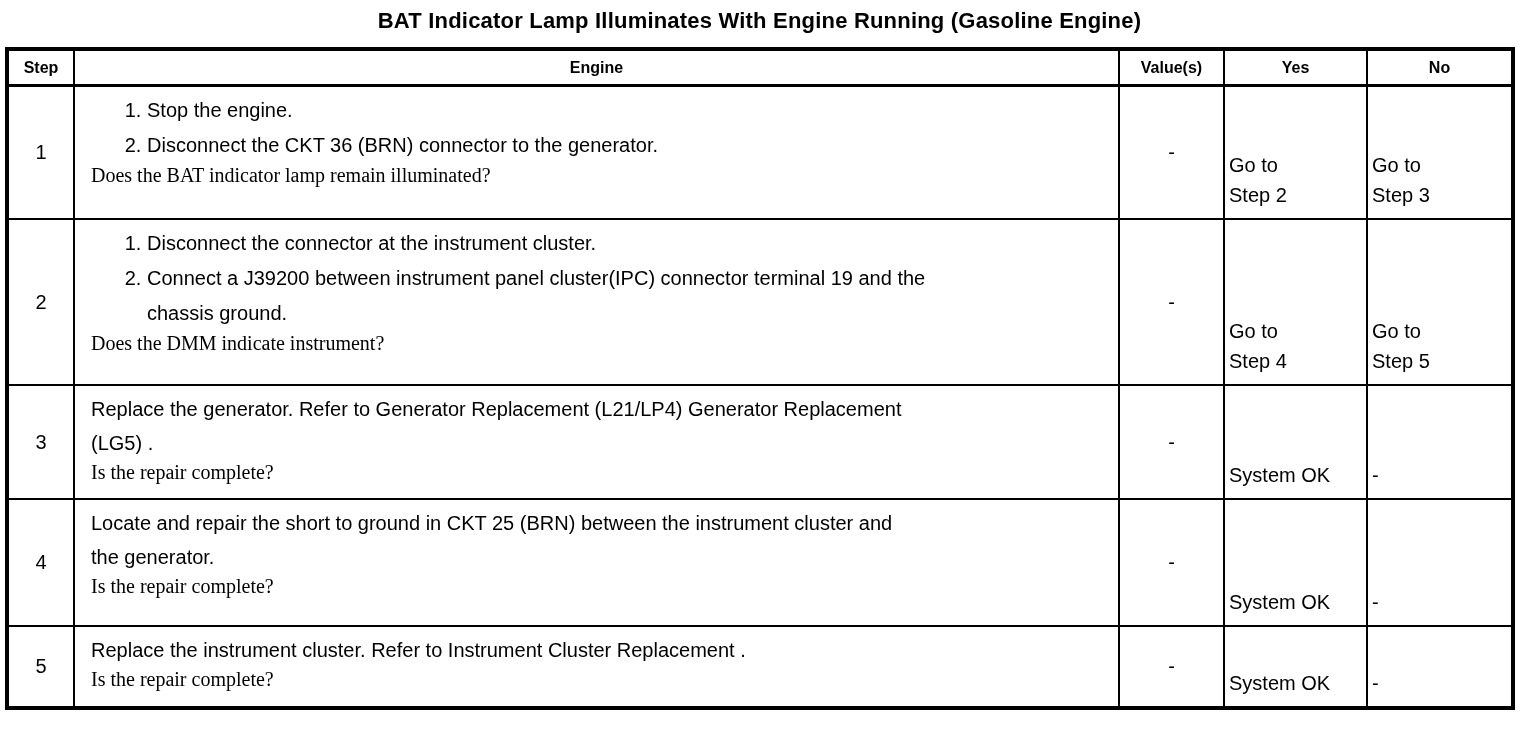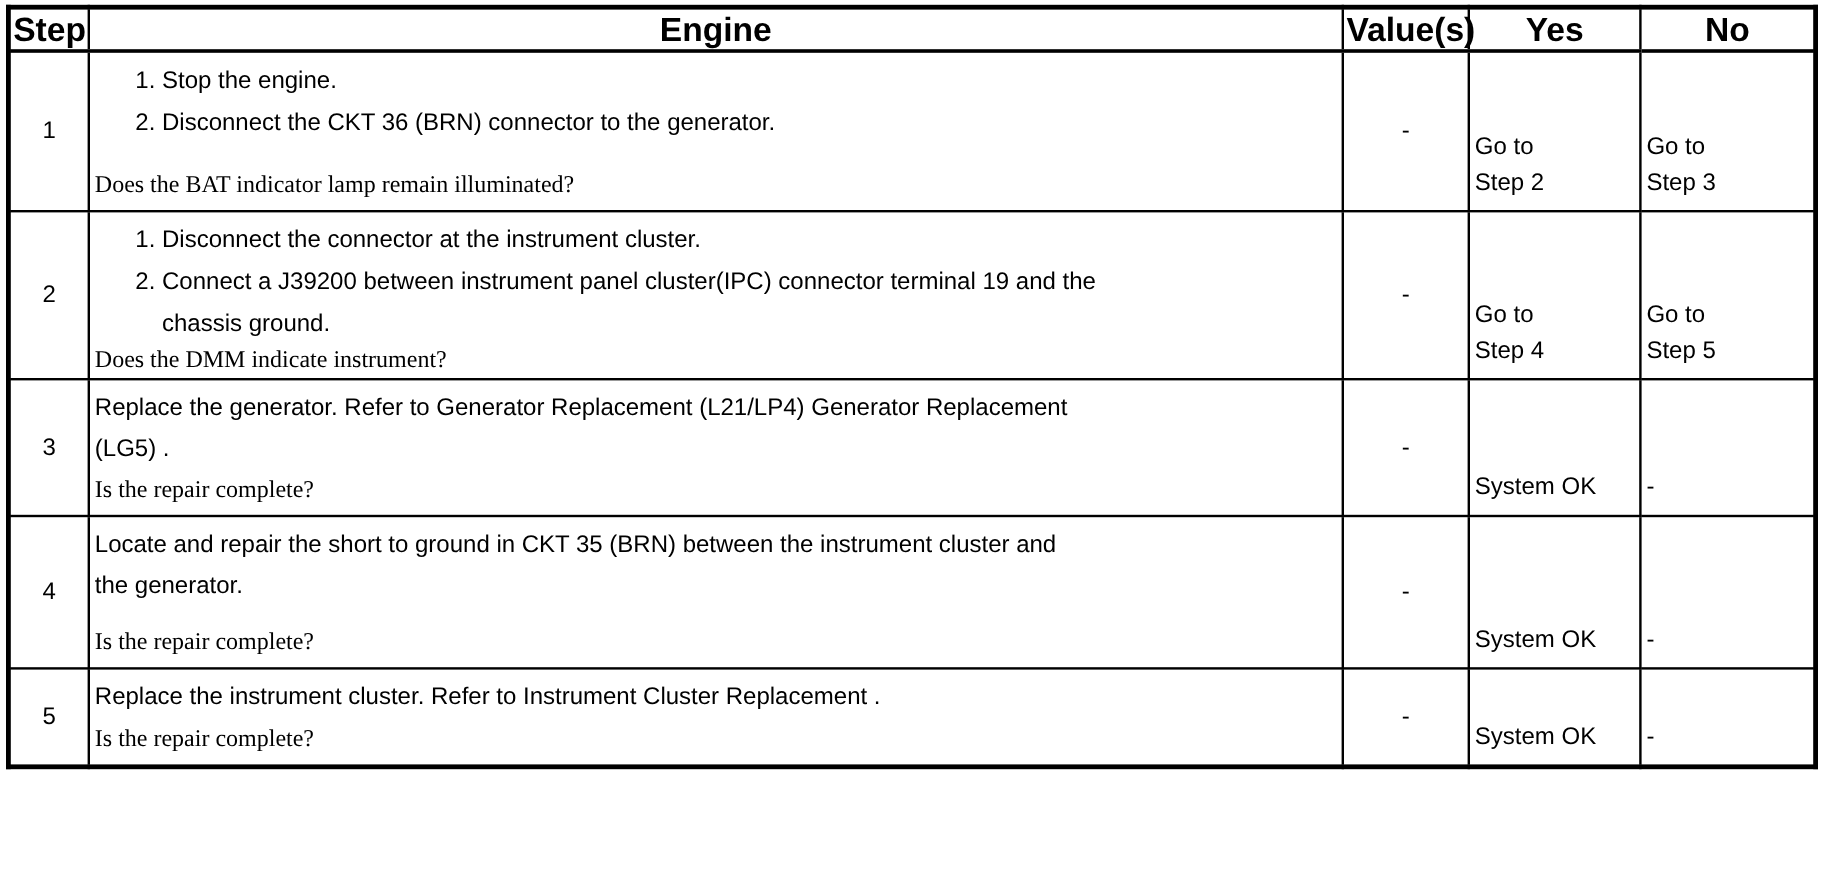--- a/index.html
+++ b/index.html
@@ -2,39 +2,40 @@
 <html><head>
 <meta charset="utf-8">
 <style>
   html,body{margin:0;padding:0;background:#fff;color:#000;
     font-family:"Liberation Sans",sans-serif;font-size:20px;}
   .page{width:1520px;height:736px;box-sizing:border-box;padding:4px 6px 0 5px;overflow:hidden;}
   .title{text-align:center;font-weight:bold;font-size:22px;letter-spacing:.2px;
     padding-top:4px;margin-bottom:13px;}
   table{border-collapse:collapse;table-layout:fixed;width:1508px;border:4px solid #000;}
   th,td{border:2px solid #000;}
-  thead th{border-bottom:3px solid #000;font-size:28px;font-weight:bold;height:33px;
+  thead th{border-bottom:3px solid #000;font-size:16px;font-weight:bold;height:33px;
     vertical-align:middle;padding:0 2px;}
   td.step{text-align:center;vertical-align:middle;font-size:20px;}
   td.action{vertical-align:top;padding:0;}
-  .cellflex{display:flex;flex-direction:column;justify-content:space-between;
-    box-sizing:border-box;padding:6px 10px 8px 4px;}
-  .cf1{height:131px}.cf2{height:138px}.cf3{height:112px}.cf4{height:125px}.cf5{height:79px}
+  .cellflex{display:flex;flex-direction:column;
+    box-sizing:border-box;padding:6px 10px 8px 16px;}
+  .cf1{height:131px}.cf2{height:164px}.cf3{height:112px}.cf4{height:125px}.cf5{height:79px}
   ol.alist{margin:0;padding-left:56px;line-height:1.75;}
   ol.alist li{white-space:pre-line;}
   .ptext{white-space:pre-line;line-height:1.7;}
   .question{line-height:1.25;font-family:Liberation Serif, serif;}
   td.value{text-align:center;vertical-align:middle;}
   td.yn{text-align:left;vertical-align:bottom;padding:0 4px 8px 4px;
     white-space:pre-line;line-height:1.5;}
 </style>
 </head>
 <body>
 
 <div class="page">
+  <div class="title">BAT Indicator Lamp Illuminates With Engine Running (Gasoline Engine)</div>
 
   <table>
     <colgroup>
       <col style="width:67px">
         <col style="width:1045px">
         <col style="width:105px">
       <col style="width:143px">
         <col style="width:146px">
     </colgroup>
     <thead>
@@ -96,21 +97,21 @@
         </td>
         <td class="value">-</td>
         <td class="yn">System OK</td>
         <td class="yn">-</td>
       </tr>
 
       <tr>
         <td class="step">4</td>
         <td class="action">
           <div class="cellflex cf4">
-            <div class="ptext">Locate and repair the short to ground in CKT 35 (BRN) between the instrument cluster and
+            <div class="ptext">Locate and repair the short to ground in CKT 25 (BRN) between the instrument cluster and
 the generator.</div>
             <div class="question">Is the repair complete?</div>
           </div>
         </td>
         <td class="value">-</td>
         <td class="yn">System OK</td>
         <td class="yn">-</td>
       </tr>
 
       <tr>

